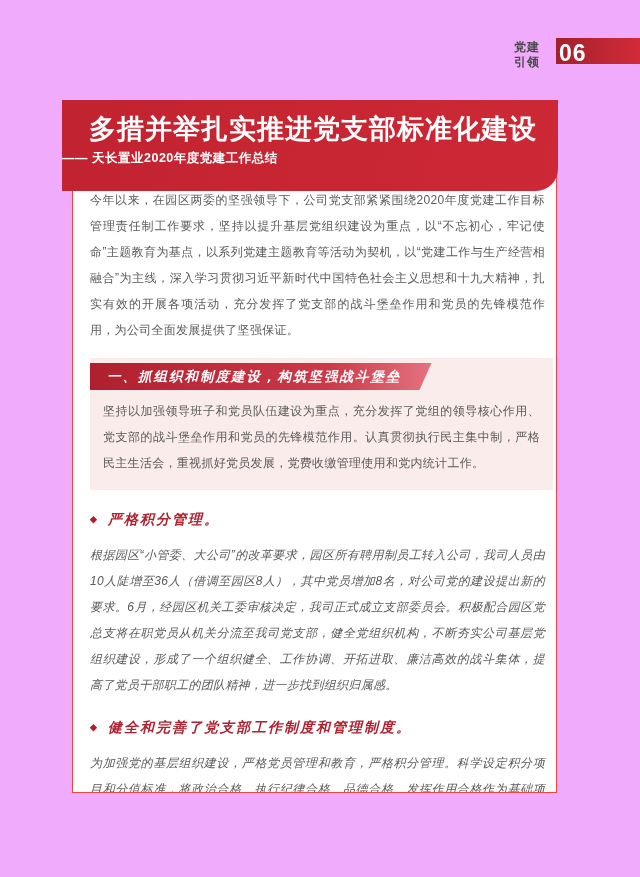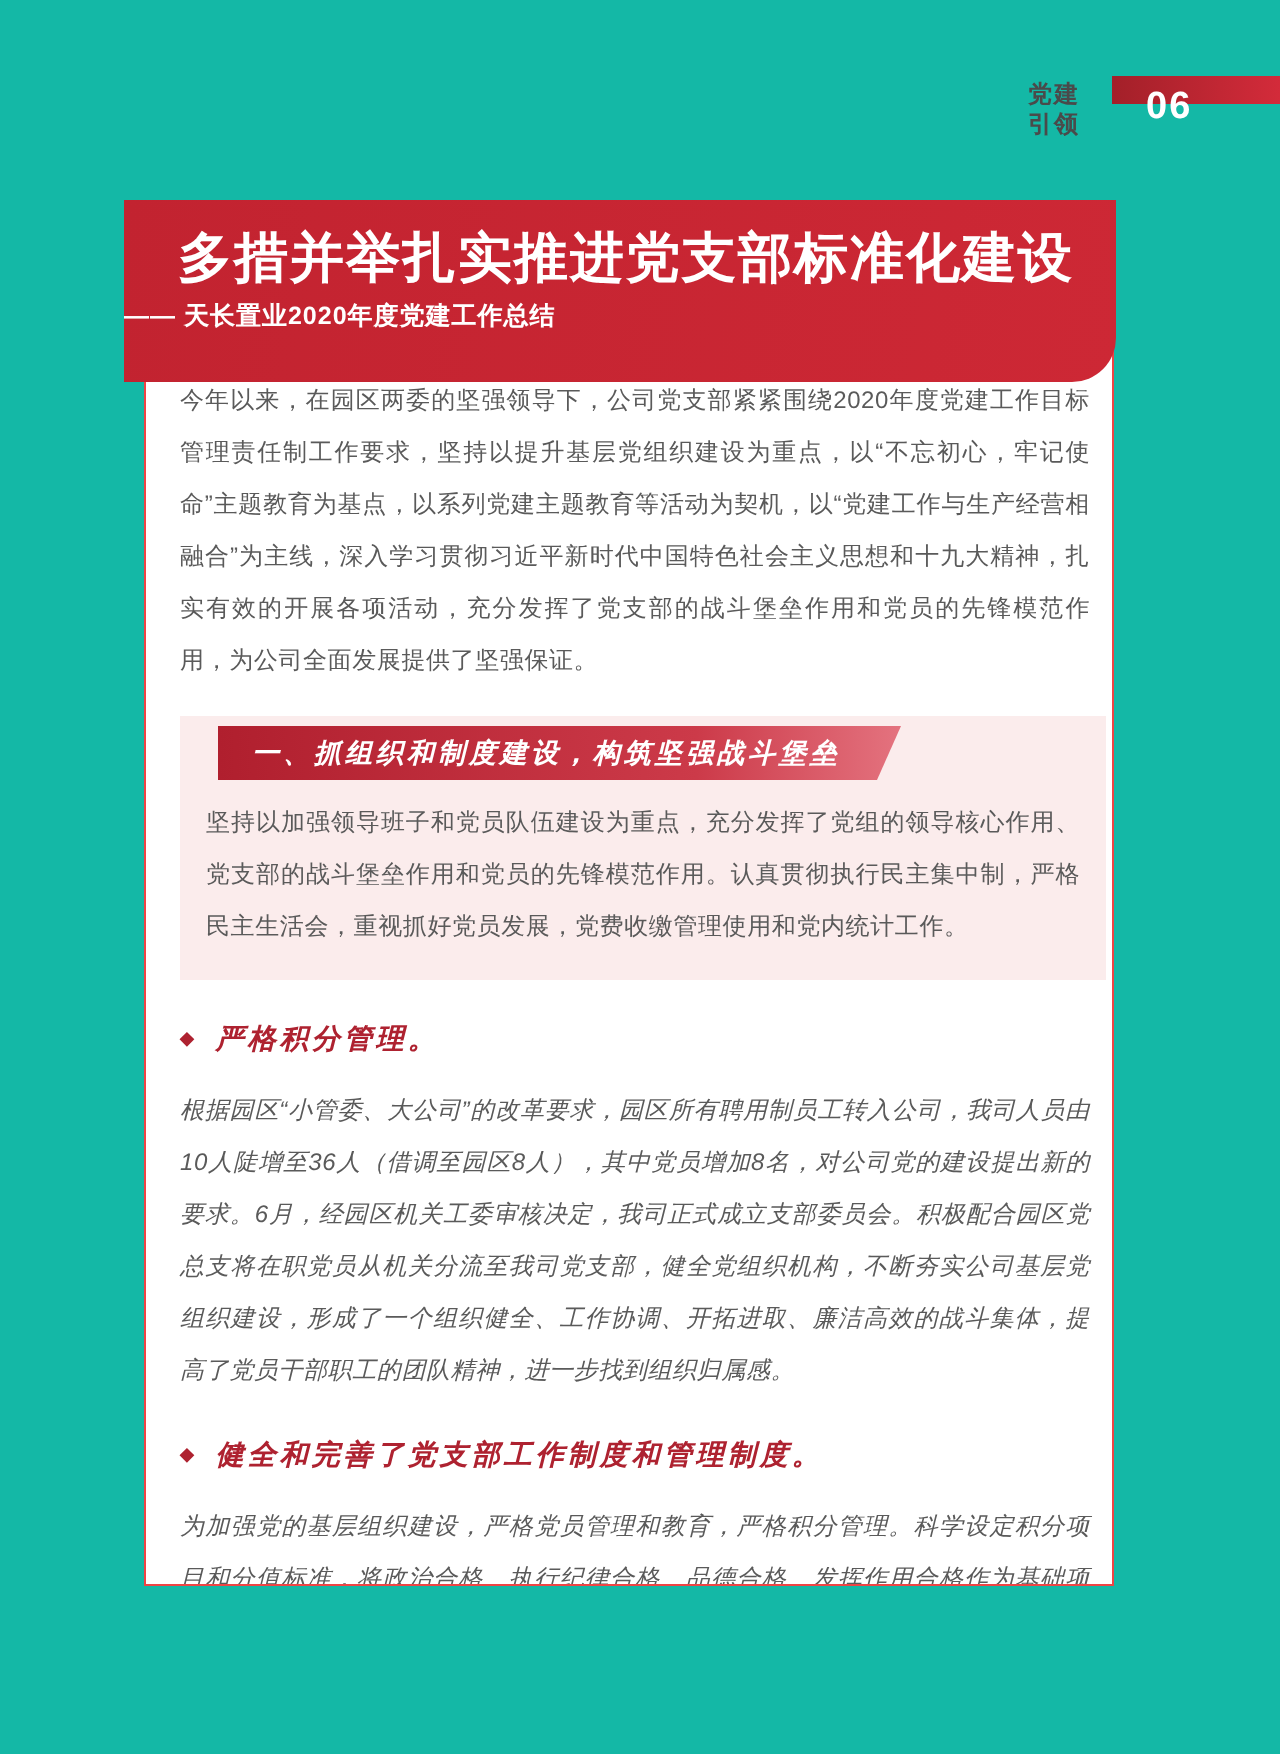--- a/index.html
+++ b/index.html
@@ -3,33 +3,33 @@
 <meta charset="utf-8">
 <style>
   * { margin: 0; padding: 0; box-sizing: border-box; }
   html, body { background: #ffffff; }
   body {
     width: 640px; height: 877px;
     position: relative;
     font-family: "Liberation Sans", sans-serif;
     overflow: hidden;
   }
-  .page { position: absolute; inset: 0; background: #14b8a6; }
+  .page { position: absolute; inset: 0; background: #f0abfc; }
 
   
   .corner-label {
     position: absolute; top: 40px; right: 100px;
     font-size: 12px; line-height: 15px; font-weight: 700;
     color: #4a4a4a; text-align: left; letter-spacing: 1px;
   }
   .page-num-badge {
-    position: absolute; top: 38px; left: 556px; width: 84px; height: 14px;
+    position: absolute; top: 38px; left: 556px; width: 84px; height: 26px;
     background: linear-gradient(90deg, #a32029, #d32b3a);
-    color: #ffffff; font-size: 19px; font-weight: 700;
-    line-height: 31px; padding-left: 17px; letter-spacing: 1px;
+    color: #ffffff; font-size: 23px; font-weight: 700;
+    line-height: 31px; padding-left: 3px; letter-spacing: 1px;
   }
 
   
   .banner {
     position: absolute; left: 62px; top: 100px; width: 496px; height: 91px;
     background: linear-gradient(100deg, #c22330, #cd2835);
     border-bottom-right-radius: 22px;
     z-index: 2;
   }
   .banner-title {
@@ -58,21 +58,21 @@
   
   .section-panel {
     background: #fbecec; margin-right: -8px; padding-bottom: 10px;
   }
   .section-band {
     display: inline-block; height: 27px; line-height: 27px;
     margin-top: 5px; padding: 0 30px 0 17px;
     background: linear-gradient(90deg, #b01f2e, #cc3a49 70%, #e4737f);
     clip-path: polygon(0 0, 100% 0, calc(100% - 12px) 100%, 0 100%);
     color: #ffffff; font-size: 13.5px; font-weight: 700; font-style: italic;
-    letter-spacing: 2px; white-space: nowrap; margin-left: 19px;
+    letter-spacing: 2px; white-space: nowrap;
   }
   .section-summary { padding: 8px 13px 4px 13px; }
 
   
   .item-heading {
     margin: 21px 0 13px 0;
     color: #ae2230; font-size: 14px; font-weight: 700; font-style: italic;
     letter-spacing: 2px;
   }
   .diamond-icon {

